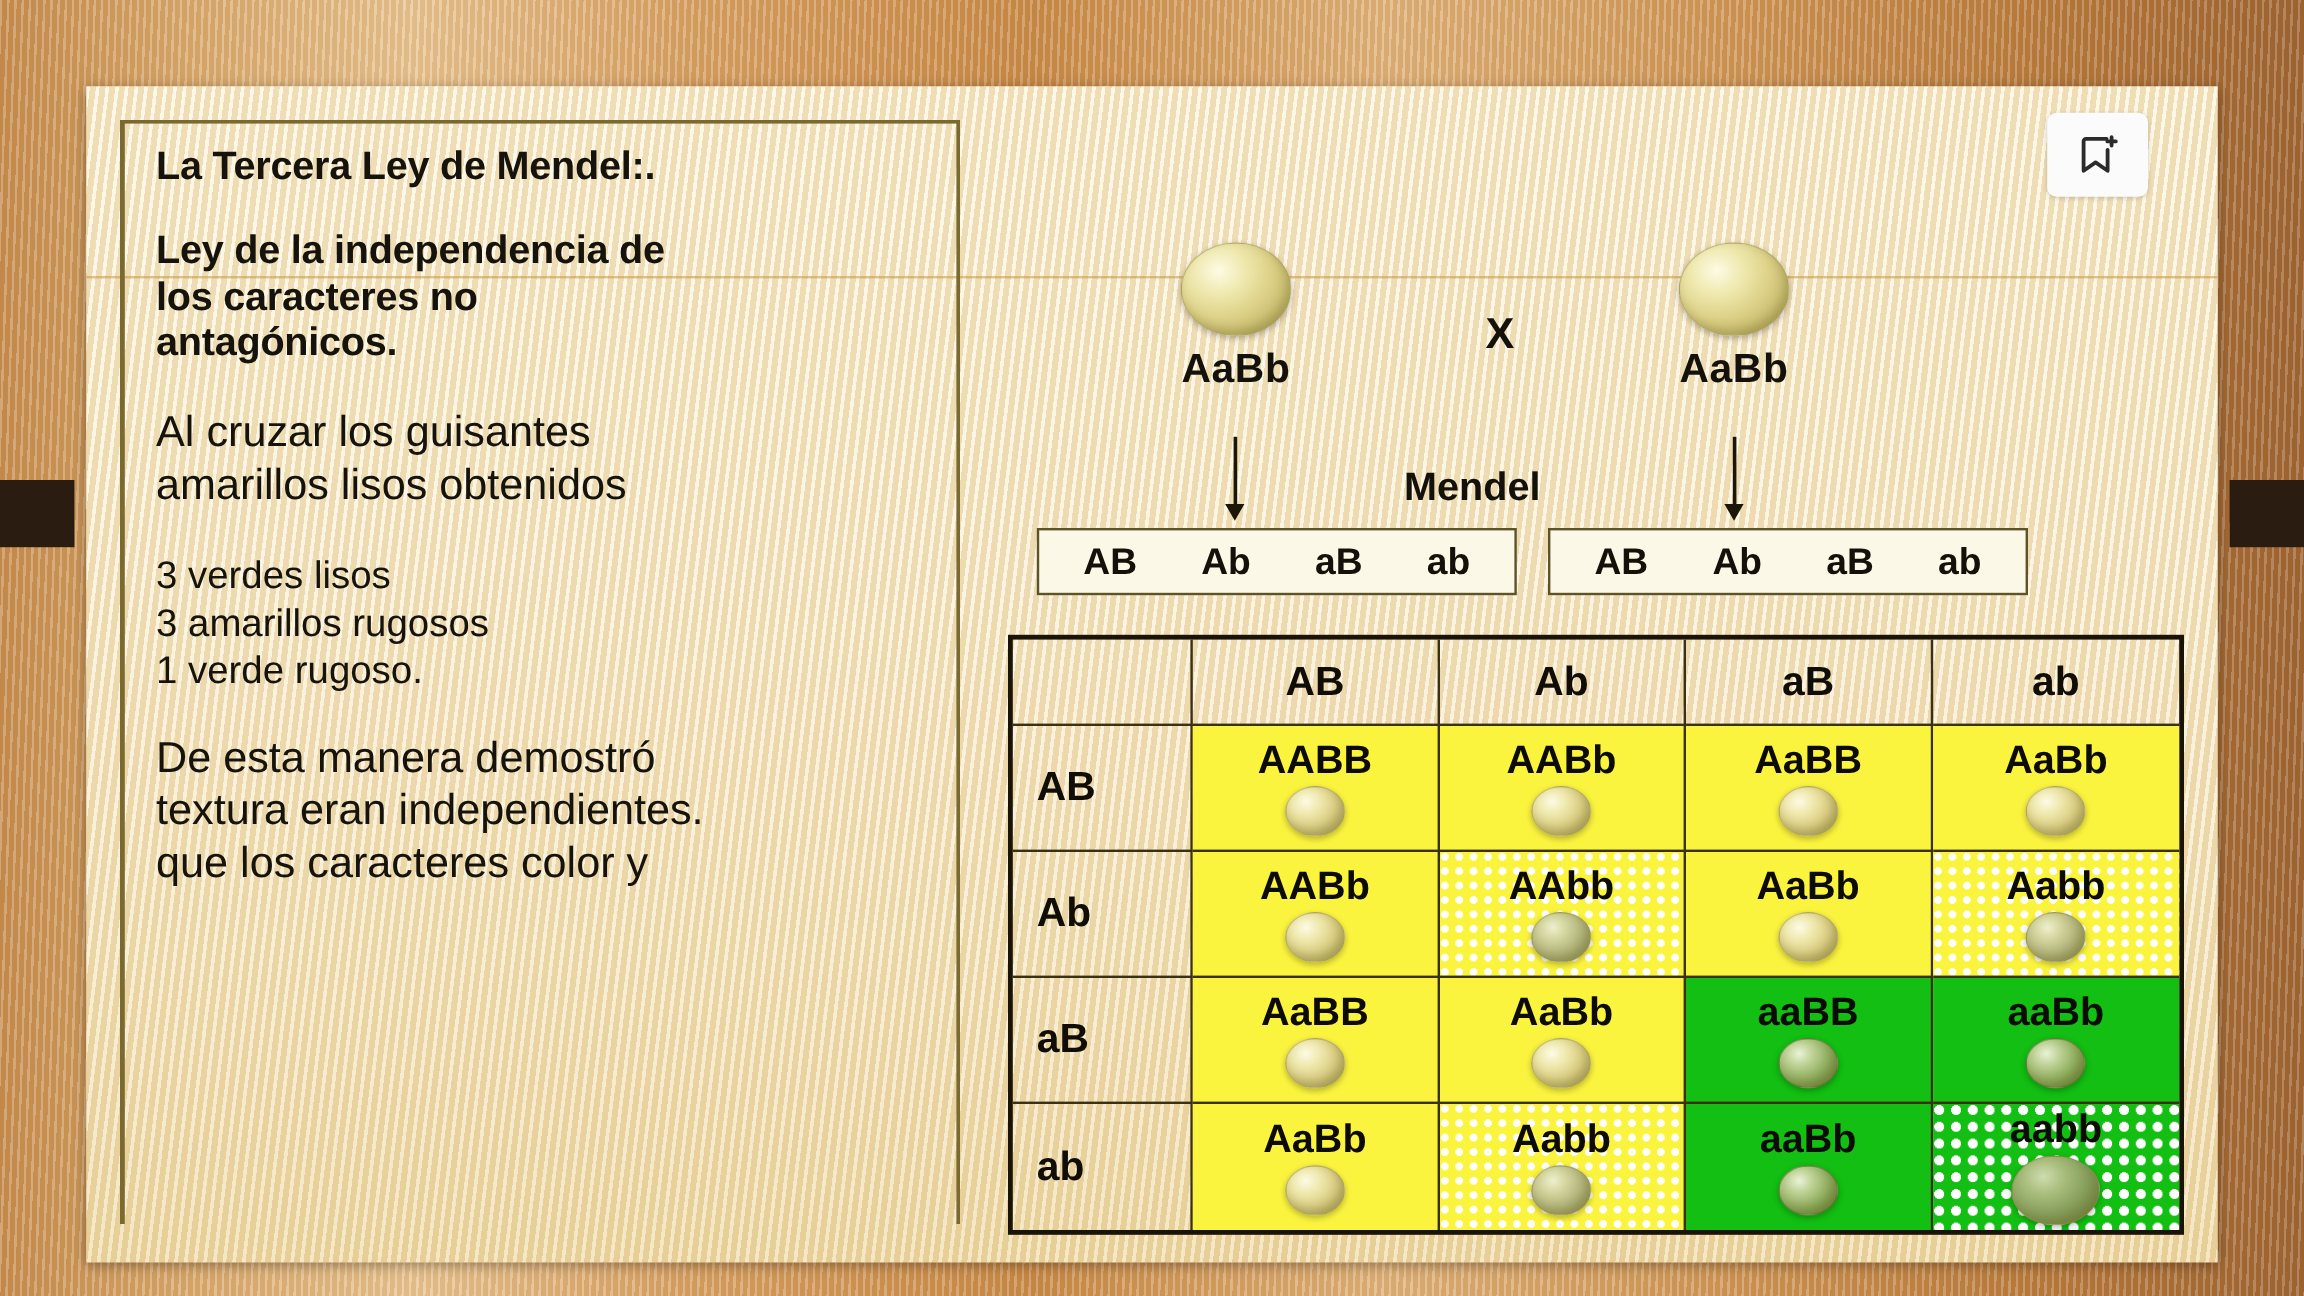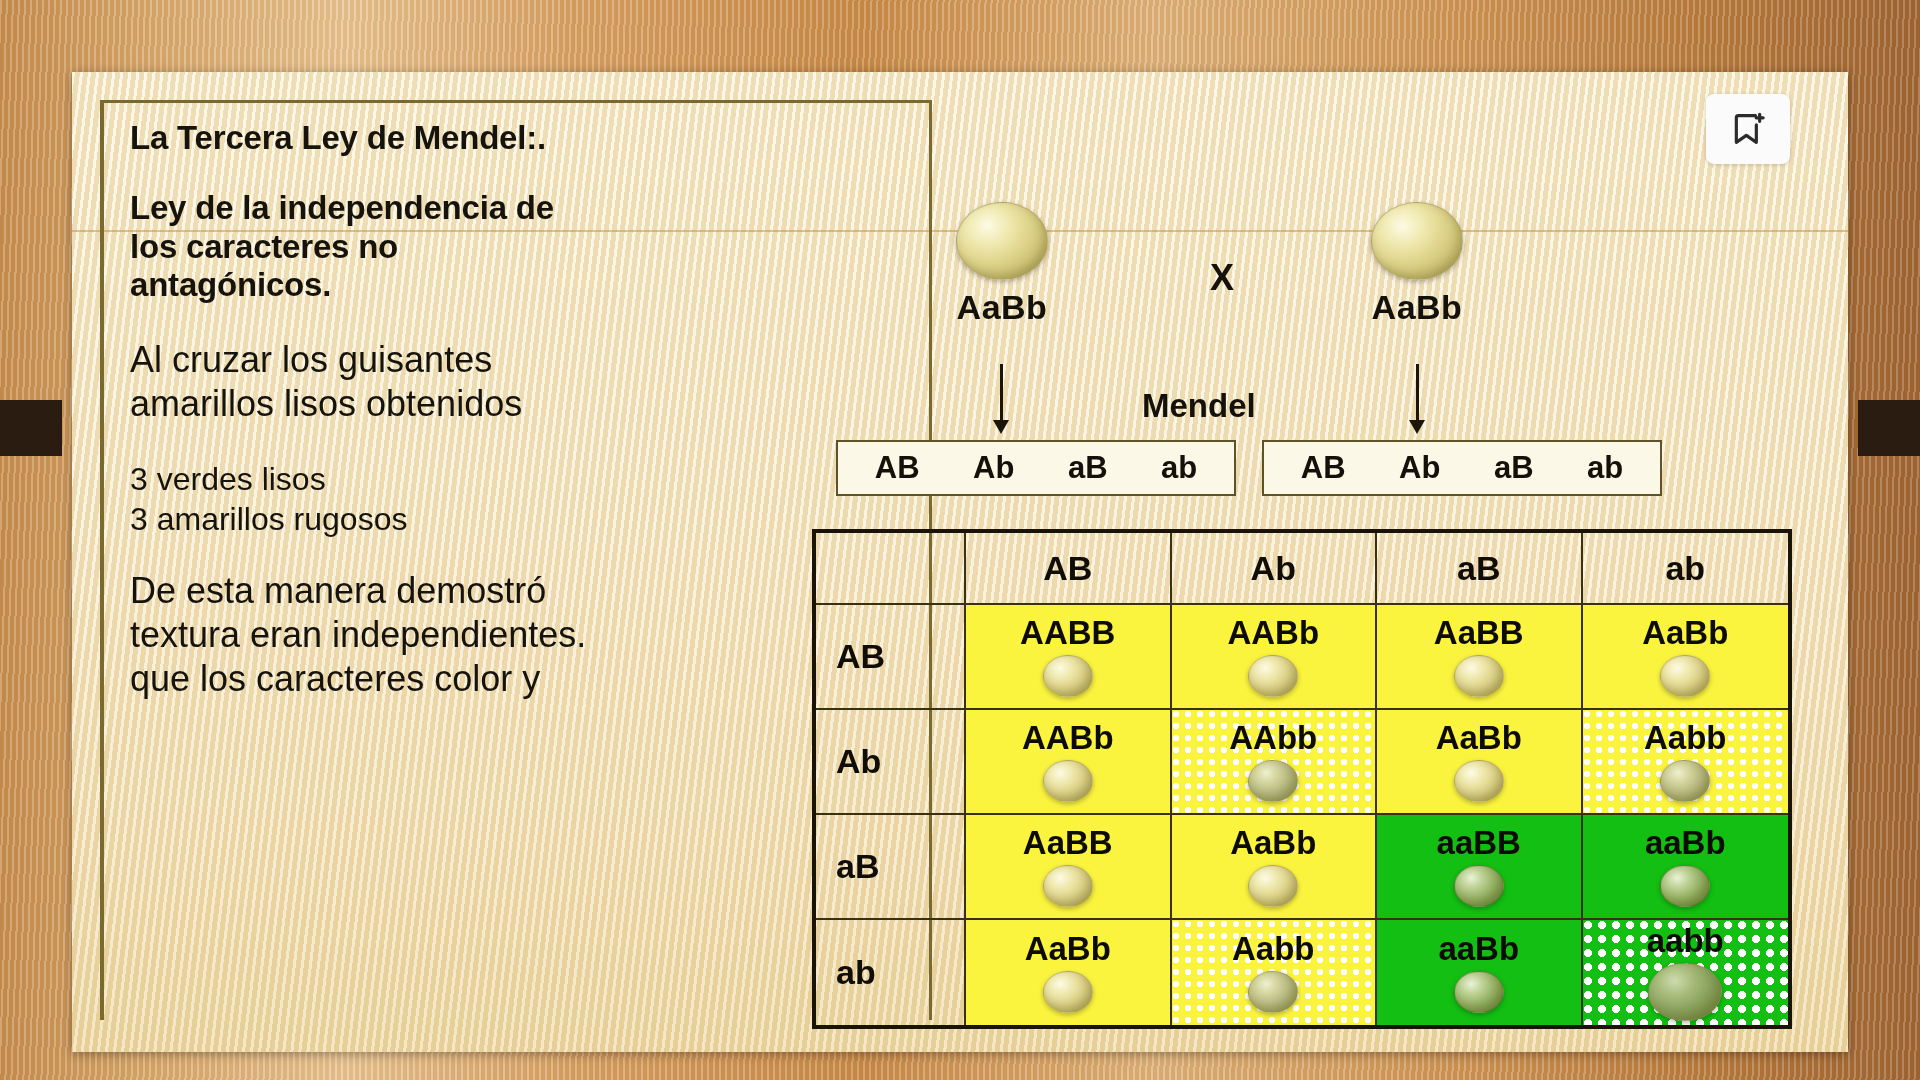--- a/index.html
+++ b/index.html
@@ -42,41 +42,41 @@
   
   .hrule {
     position: absolute; left: 0; right: 0; top: 158px;
     height: 2px; background: rgba(200,150,60,0.55);
   }
 
   
   #left-panel {
     position: absolute;
     left: 28px; top: 28px;
-    width: 832px; height: 920px;
+    width: 700px; height: 920px;
     border-left: 4px solid #7a6a30;
     border-top: 3px solid #7a6a30;
     border-right: 3px solid #7a6a30;
     border-bottom: none;
     padding: 16px 34px 0 26px;
     color: #16130c;
   }
   #left-panel .heading {
     font-size: 33px; font-weight: bold; line-height: 1.16;
     letter-spacing: -0.2px;
   }
   #left-panel .h-gap { height: 32px; }
   #left-panel .body {
     font-size: 36px; line-height: 1.22; font-weight: 400;
   }
   #left-panel .blk { margin-top: 34px; }
   #left-panel .list-line { font-size: 32px; line-height: 1.24; }
 
   
-  #diagram { position: absolute; left: 740px; top: 20px; width: 1020px; height: 940px; }
+  #diagram { position: absolute; left: 768px; top: 20px; width: 1020px; height: 940px; }
 
   .pea {
     border-radius: 50%;
     background:
       radial-gradient(ellipse at 34% 30%, #fdfbe4 0%, #eee7ab 28%, #ddd188 52%, #c2b768 78%, #a79a50 100%);
     box-shadow: 0 2px 5px rgba(0,0,0,0.28), inset -3px -4px 8px rgba(120,110,50,0.35);
     border: 1px solid rgba(140,130,70,0.45);
   }
   .pea.green {
     background:
@@ -205,20 +205,21 @@
     <div class="heading">antagónicos.</div>
 
     <div class="blk">
       <div class="body">Al cruzar los guisantes</div>
       <div class="body">amarillos lisos obtenidos</div>
     </div>
 
     <div class="blk">
       <div class="list-line">3 verdes lisos</div>
       <div class="list-line">3 amarillos rugosos</div>
+      <div class="list-line">1 verde rugoso.</div>
     </div>
 
     <div class="blk" style="margin-top:30px">
       <div class="body">De esta manera demostró</div>
       <div class="body">textura eran independientes.</div>
       <div class="body">que los caracteres color y</div>
     </div>
   </div>
 
   <div id="diagram">

